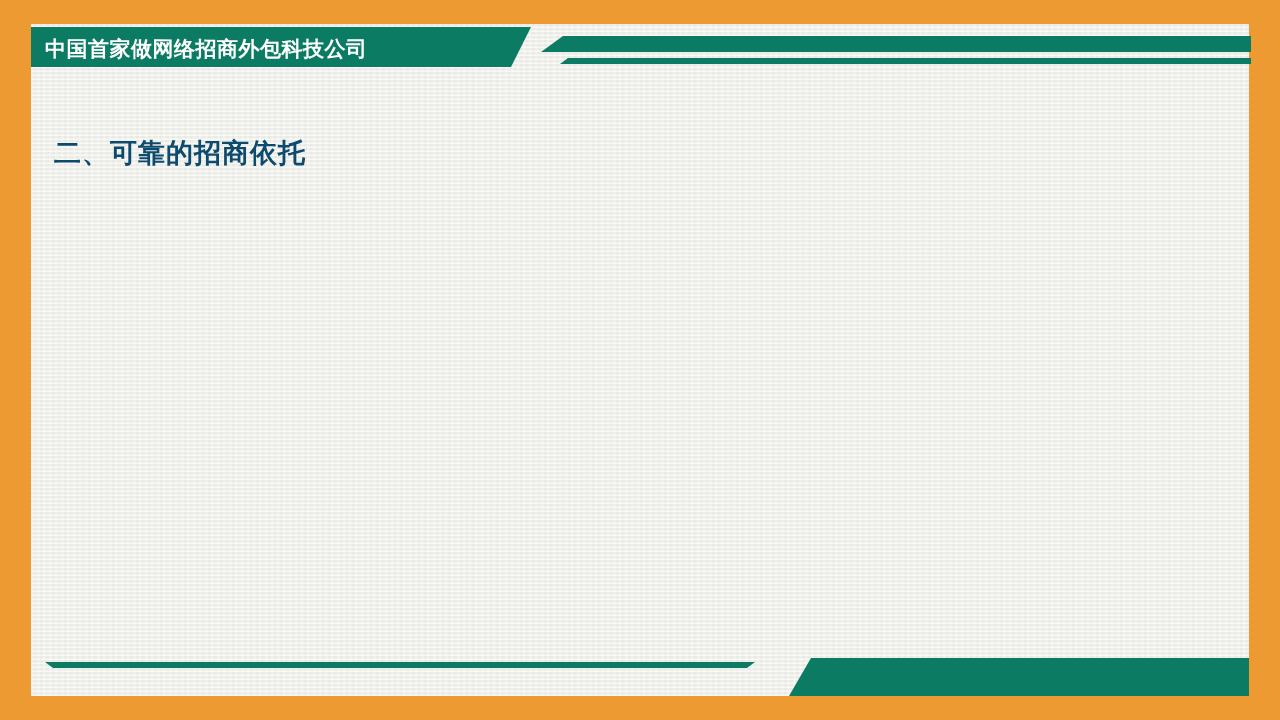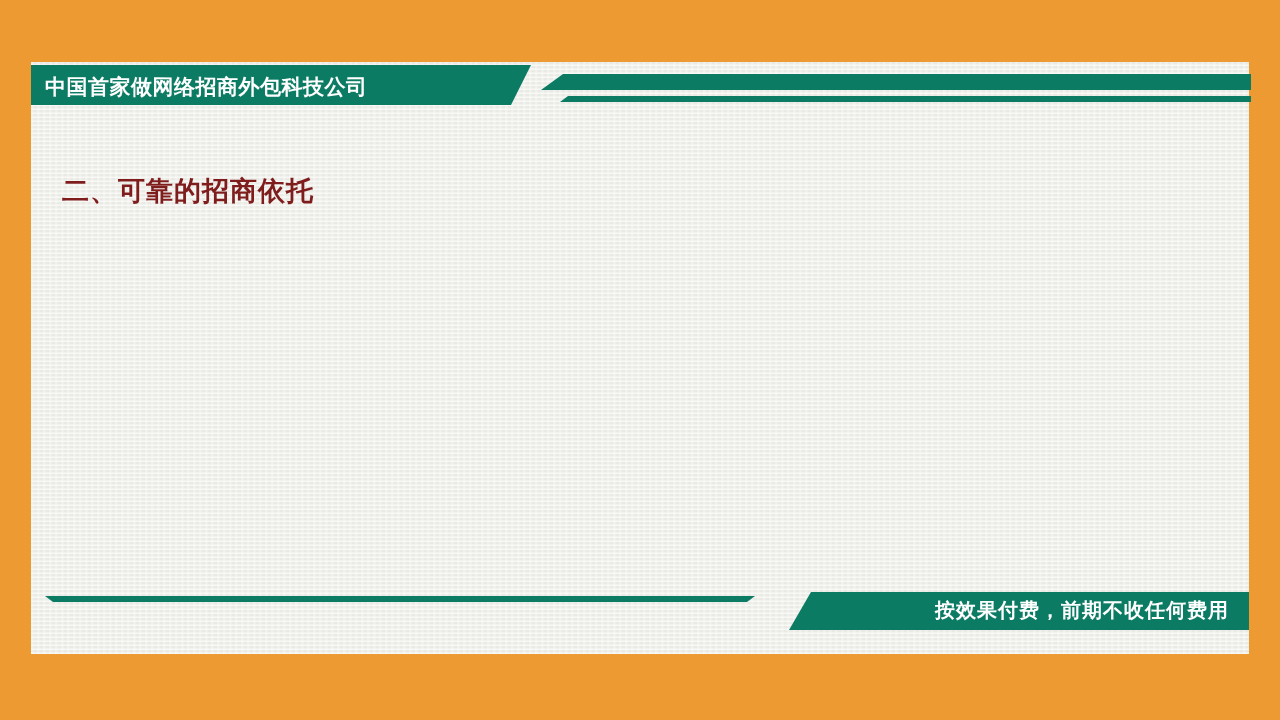--- a/index.html
+++ b/index.html
@@ -9,24 +9,23 @@
   body {
     width: 1280px;
     height: 720px;
     overflow: hidden;
     font-family: "Liberation Sans", sans-serif;
     background: #ED9A33;
   }
   .slide {
     position: relative;
     width: 1280px;
-    height: 616px;
+    height: 720px;
     background: #ED9A33;
     overflow: hidden;
-    margin-top: 38px;
   }
   
   .paper {
     position: absolute;
     left: 31px;
     top: 24px;
     width: 1218px;
     height: 672px;
     background: #EFEFEA;
     background-image:
@@ -76,25 +75,25 @@
     top: 31px;
     width: 691px;
     height: 6px;
     background: #0C7B63;
     clip-path: polygon(8px 0, 691px 0, 691px 6px, 0 6px);
   }
 
   
   .section-title {
     position: absolute;
-    left: 62px;
+    left: 54px;
     top: 135px;
     font-size: 27px;
     font-weight: bold;
-    color: #7f1d1d;
+    color: #0c4a6e;
     letter-spacing: 1px;
     white-space: nowrap;
   }
   .body-text {
     position: absolute;
     left: 50px;
     top: 228px;
     width: 1135px;
     font-family: "Liberation Serif", serif;
     font-size: 29px;
@@ -154,16 +153,15 @@
     <div class="header-bar2"></div>
     <div class="header-bar3"></div>
   </div>
 
   <div class="section-title">二、可靠的招商依托</div>
 
 
   <div class="footer-wrap">
     <div class="footer-line"></div>
     <div class="footer-green"></div>
-    <div class="footer-text">按效果付费，前期不收任何费用</div>
   </div>
 
 </div>
 
 </body></html>

